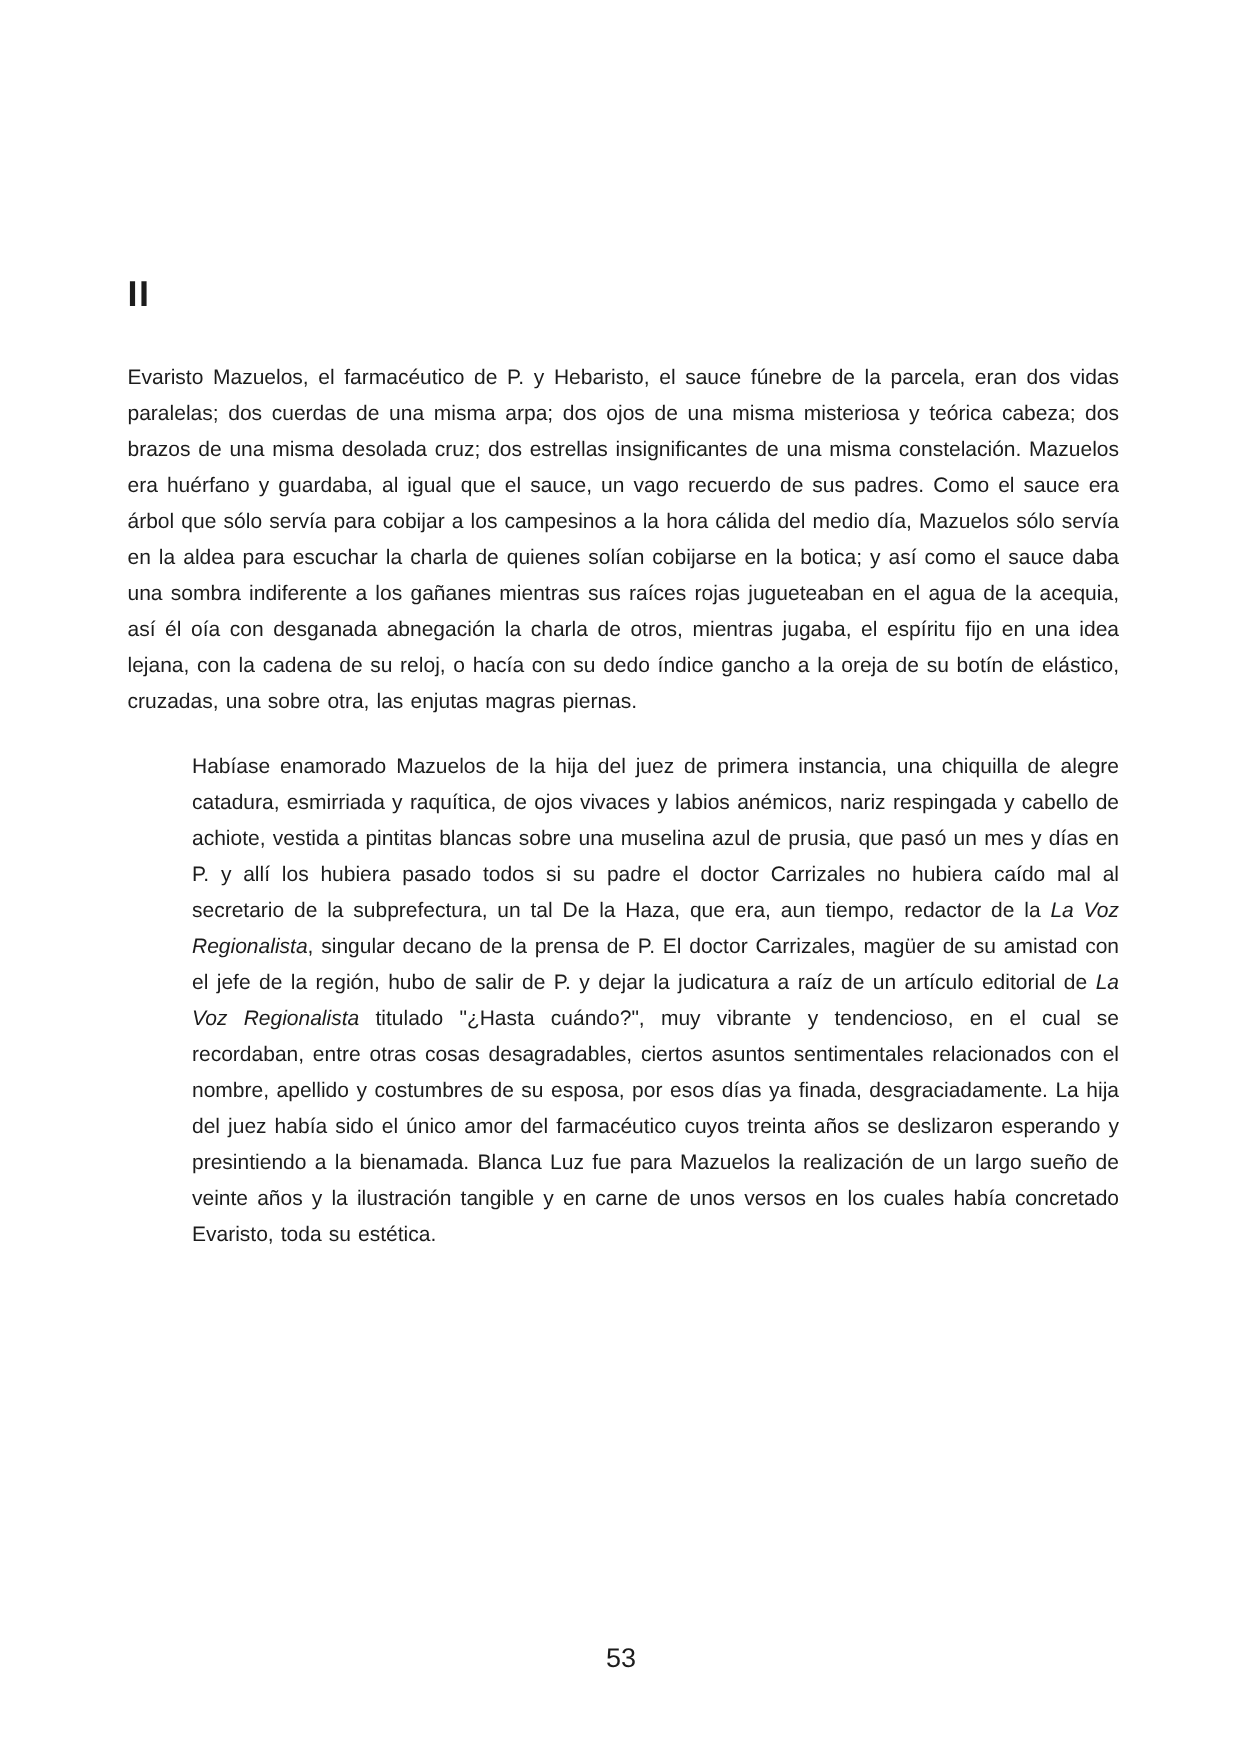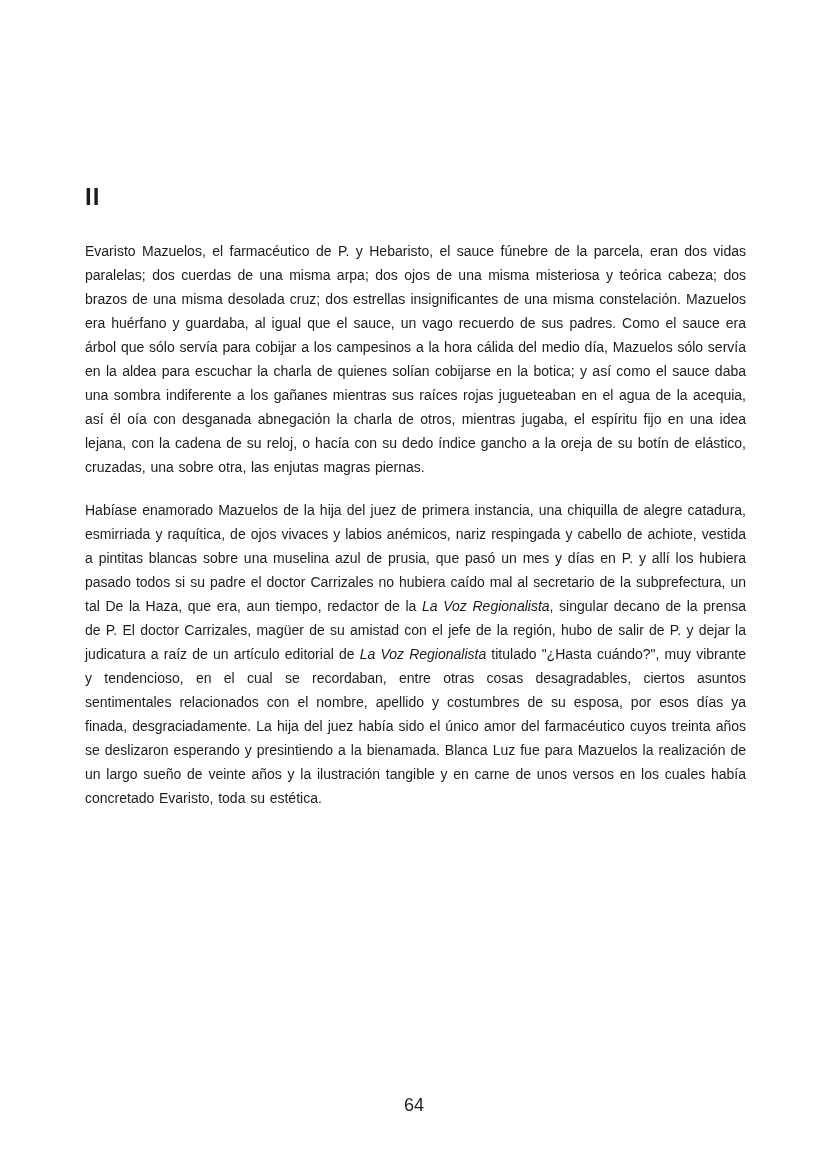--- a/index.html
+++ b/index.html
@@ -32,20 +32,21 @@
   }
   .body-paragraph {
     font-size: 14px;
     line-height: 24px;
     text-align: justify;
     margin: 0;
     word-spacing: 0.06em;
   }
   .body-paragraph + .body-paragraph {
     margin-top: 19px;
+    margin-left: 43px;
   }
   .italic {
     font-style: italic;
   }
   .page-number {
     position: absolute;
     top: 1093px;
     left: 0;
     width: 100%;
     text-align: center;
@@ -58,14 +59,14 @@
 
 <div class="page">
   <div class="content">
     <h1 class="chapter-heading">II</h1>
 
     <p class="body-paragraph">Evaristo Mazuelos, el farmacéutico de P. y Hebaristo, el sauce fúnebre de la parcela, eran dos vidas paralelas; dos cuerdas de una misma arpa; dos ojos de una misma misteriosa y teórica cabeza; dos brazos de una misma desolada cruz; dos estrellas insignificantes de una misma constelación. Mazuelos era huérfano y guardaba, al igual que el sauce, un vago recuerdo de sus padres. Como el sauce era árbol que sólo servía para cobijar a los campesinos a la hora cálida del medio día, Mazuelos sólo servía en la aldea para escuchar la charla de quienes solían cobijarse en la botica; y así como el sauce daba una sombra indiferente a los gañanes mientras sus raíces rojas jugueteaban en el agua de la acequia, así él oía con desganada abnegación la charla de otros, mientras jugaba, el espíritu fijo en una idea lejana, con la cadena de su reloj, o hacía con su dedo índice gancho a la oreja de su botín de elástico, cruzadas, una sobre otra, las enjutas magras piernas.</p>
 
     <p class="body-paragraph"><span>Habíase enamorado Mazuelos de la hija del juez de primera instancia, una chiquilla de alegre catadura, esmirriada y raquítica, de ojos vivaces y labios anémicos, nariz respingada y cabello de achiote, vestida a pintitas blancas sobre una muselina azul de prusia, que pasó un mes y días en P. y allí los hubiera pasado todos si su padre el doctor Carrizales no hubiera caído mal al secretario de la subprefectura, un tal De la Haza, que era, aun tiempo, redactor de la </span><span class="italic">La Voz Regionalista</span><span>, singular decano de la prensa de P. El doctor Carrizales, magüer de su amistad con el jefe de la región, hubo de salir de P. y dejar la judicatura a raíz de un artículo editorial de </span><span class="italic">La Voz Regionalista</span><span> titulado "¿Hasta cuándo?", muy vibrante y tendencioso, en el cual se recordaban, entre otras cosas desagradables, ciertos asuntos sentimentales relacionados con el nombre, apellido y costumbres de su esposa, por esos días ya finada, desgraciadamente. La hija del juez había sido el único amor del farmacéutico cuyos treinta años se deslizaron esperando y presintiendo a la bienamada. Blanca Luz fue para Mazuelos la realización de un largo sueño de veinte años y la ilustración tangible y en carne de unos versos en los cuales había concretado Evaristo, toda su estética.</span></p>
   </div>
 
-  <div class="page-number">64</div>
+  <div class="page-number">53</div>
 </div>
 
 </body></html>

